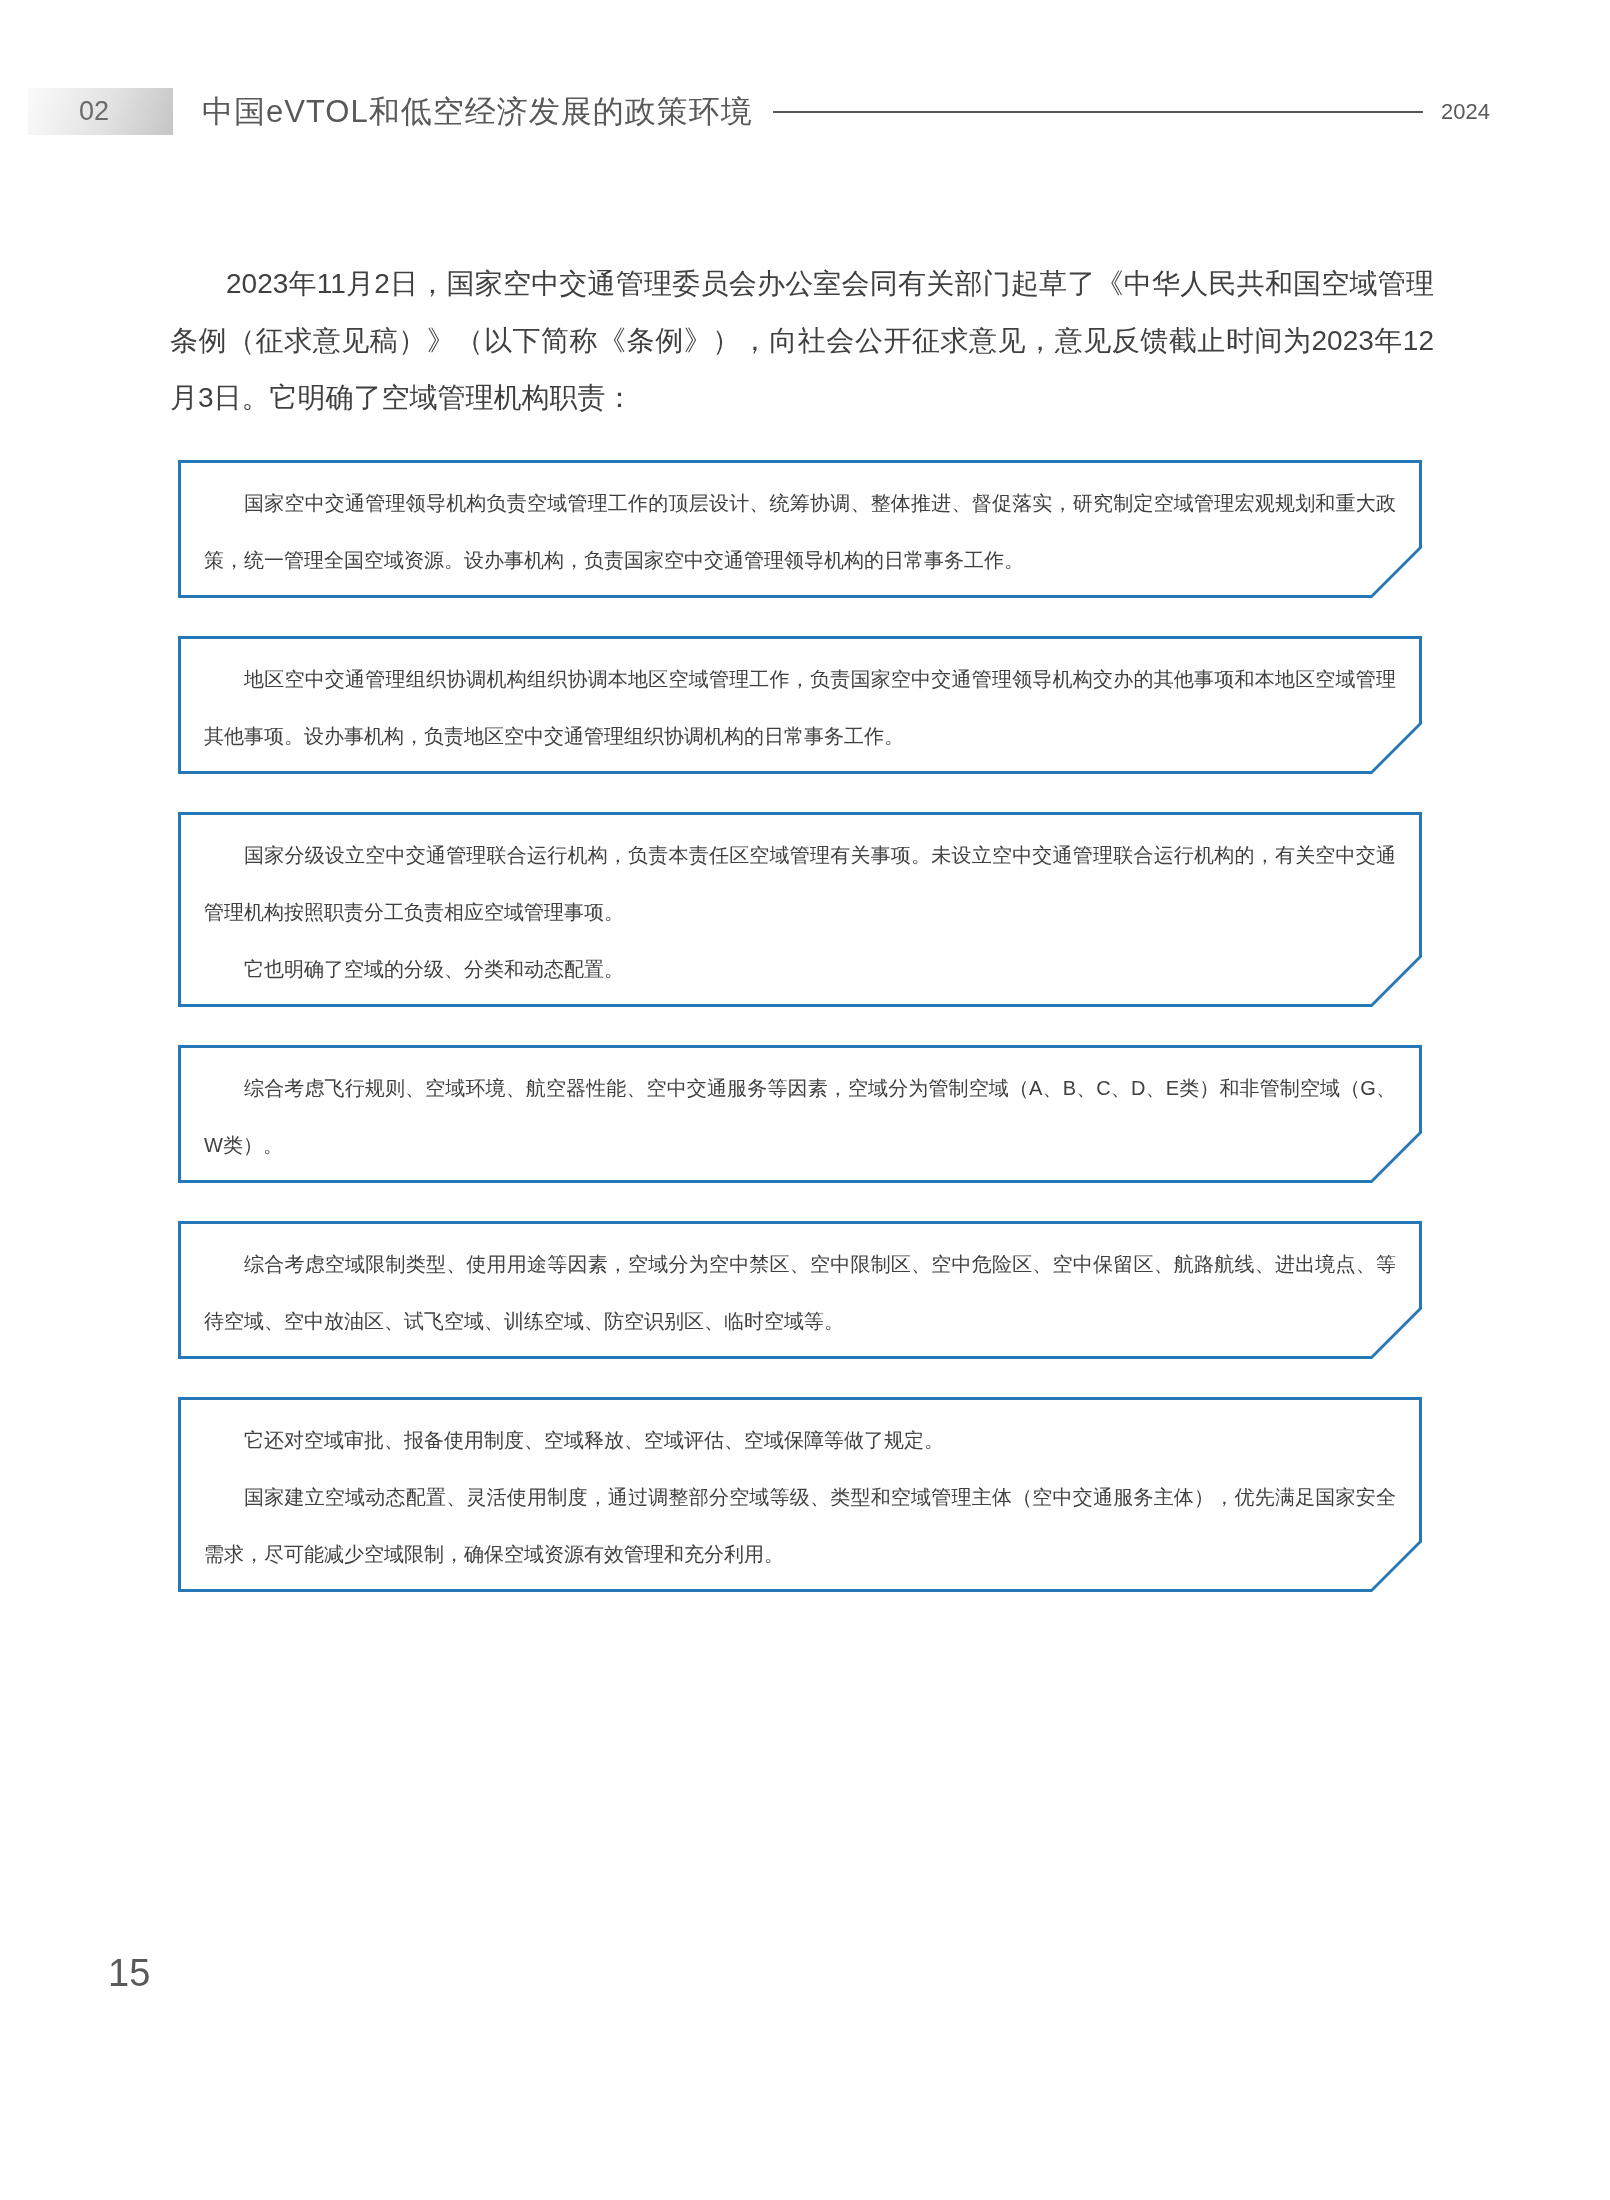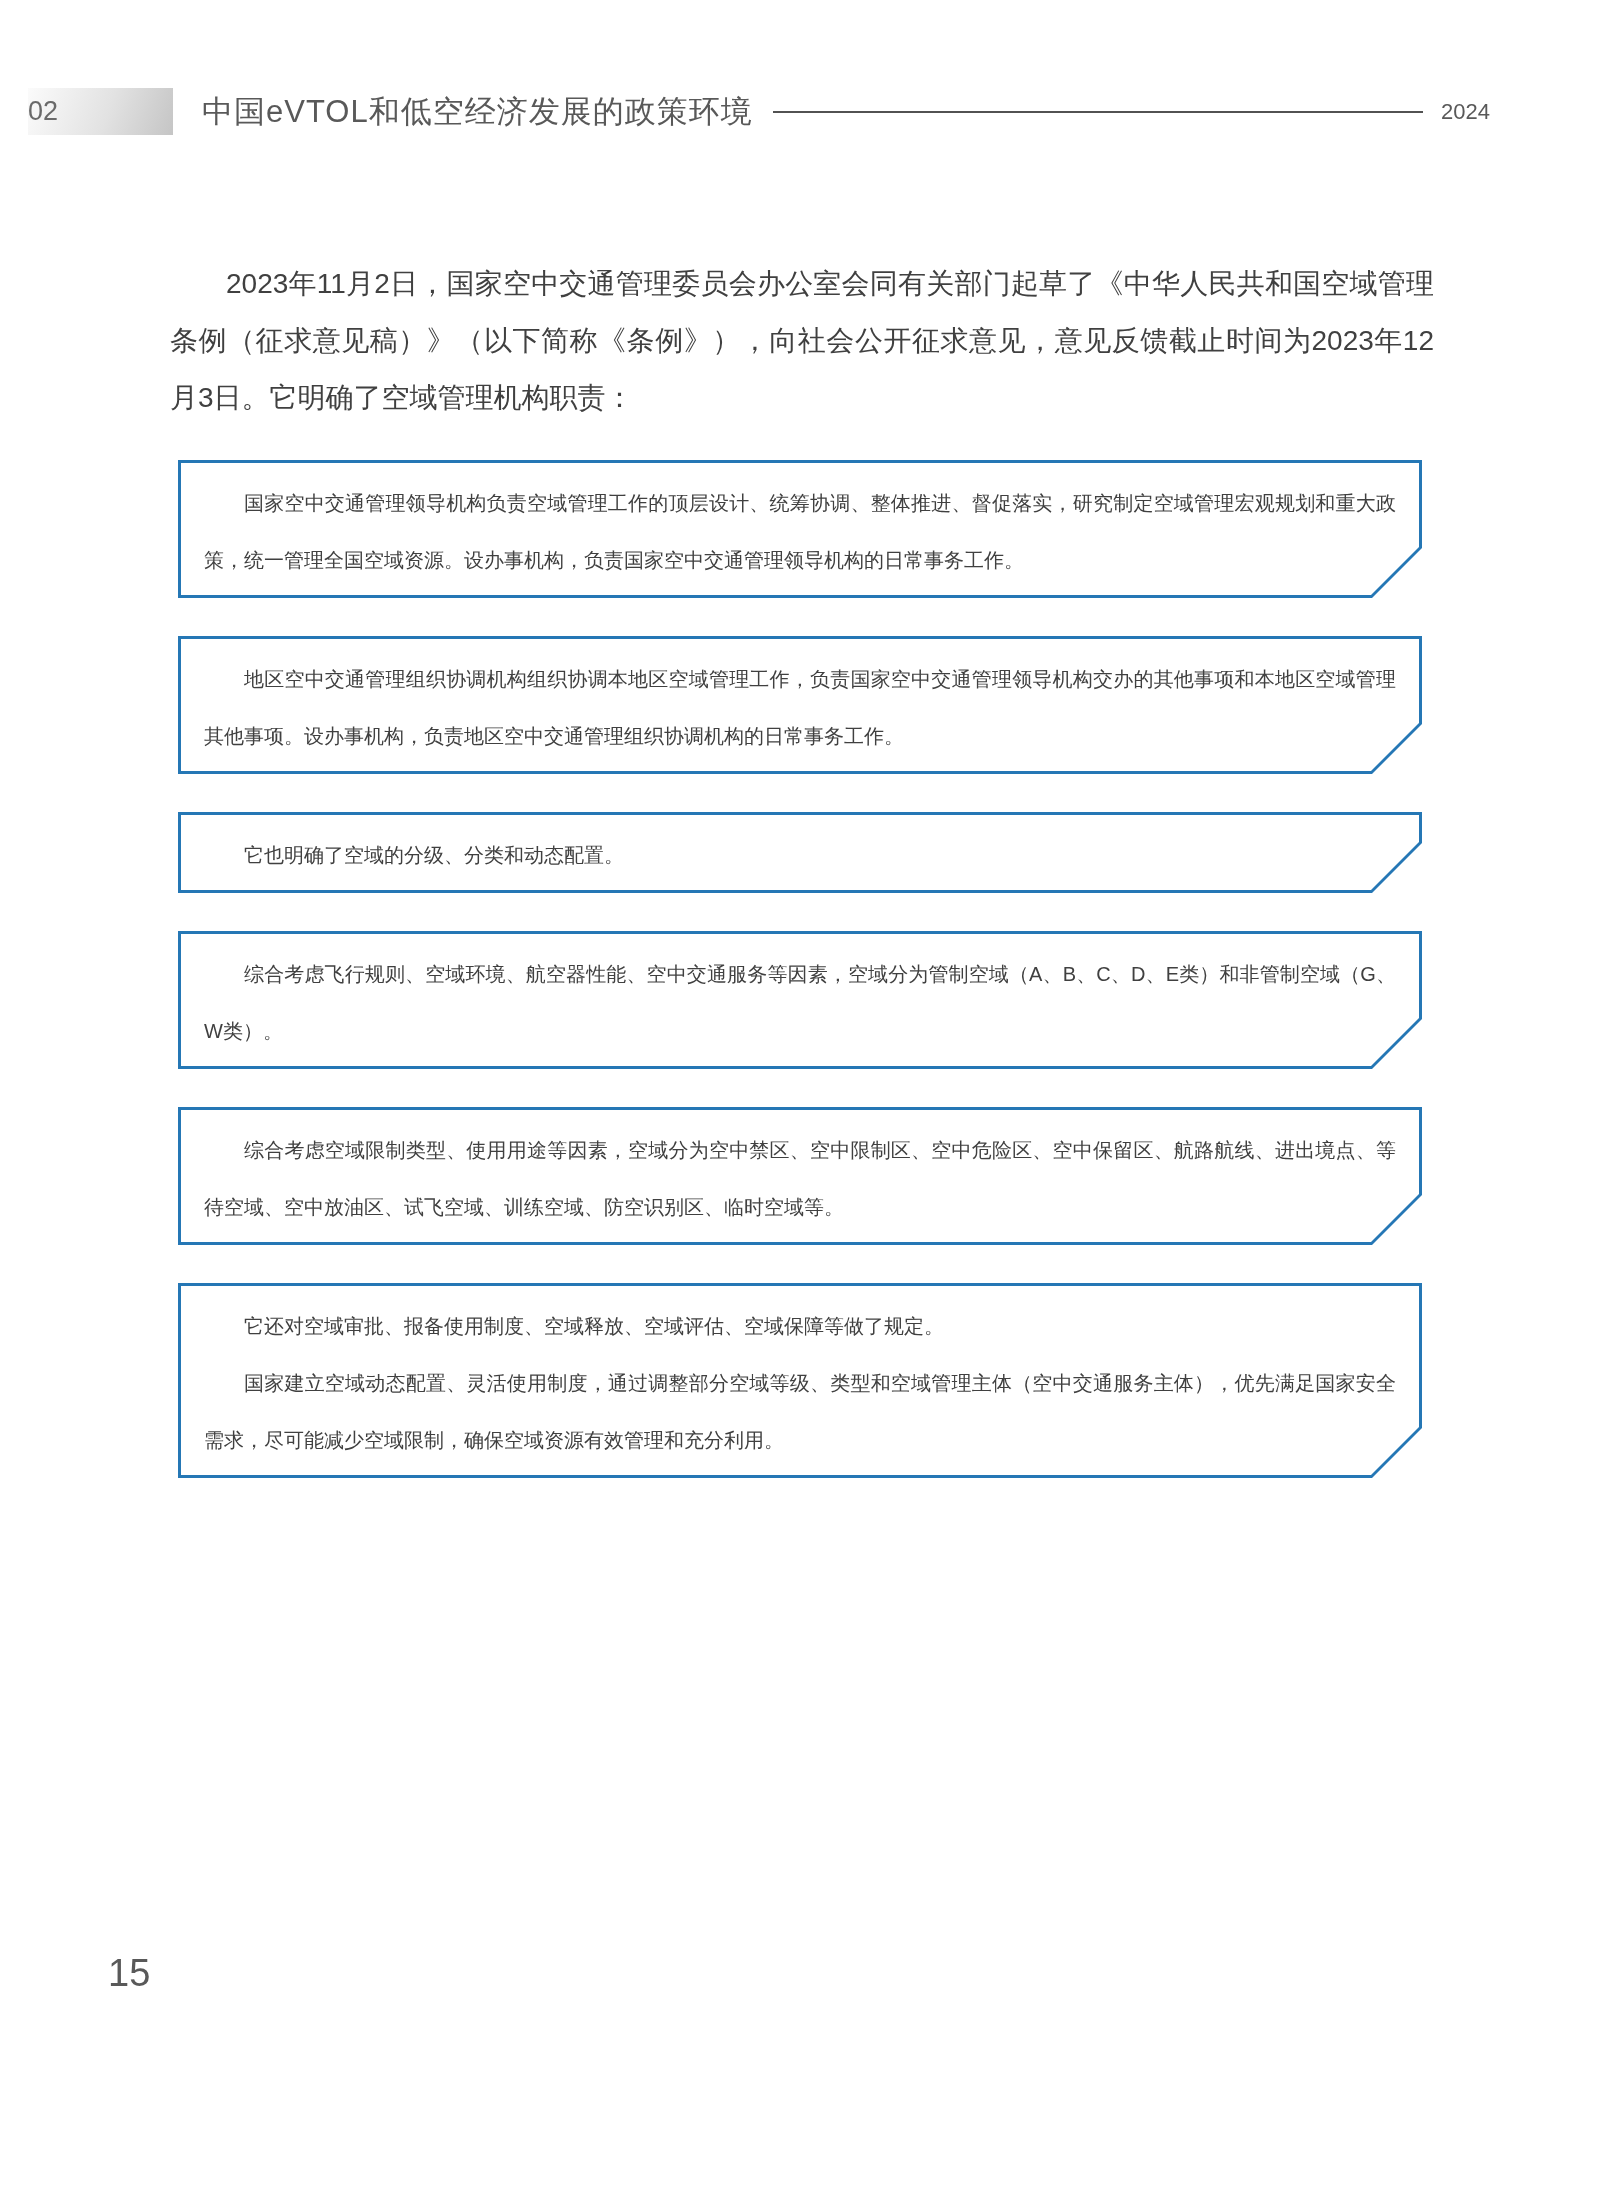--- a/index.html
+++ b/index.html
@@ -22,21 +22,21 @@
     display: flex;
     align-items: center;
   }
   .chip {
     width: 145px;
     height: 47px;
     box-sizing: border-box;
     background: linear-gradient(110deg, #fbfbfb 0%, #e2e2e2 55%, #c5c5c5 100%);
     display: flex;
     align-items: center;
-    justify-content: flex-start;
+    justify-content: center;
     padding-right: 13px;
     font-size: 27px;
     color: #6a6a6a;
     flex: 0 0 auto;
   }
   .chapter-title {
     margin-left: 29px;
     font-size: 31px;
     color: #595959;
     letter-spacing: 1px;
@@ -134,20 +134,21 @@
 
     <section class="callout">
       <div class="callout-shape"></div>
       <div class="callout-fill"></div>
       <p>地区空中交通管理组织协调机构组织协调本地区空域管理工作，负责国家空中交通管理领导机构交办的其他事项和本地区空域管理其他事项。设办事机构，负责地区空中交通管理组织协调机构的日常事务工作。</p>
     </section>
 
     <section class="callout">
       <div class="callout-shape"></div>
       <div class="callout-fill"></div>
+      <p>国家分级设立空中交通管理联合运行机构，负责本责任区空域管理有关事项。未设立空中交通管理联合运行机构的，有关空中交通管理机构按照职责分工负责相应空域管理事项。</p>
       <p>它也明确了空域的分级、分类和动态配置。</p>
     </section>
 
     <section class="callout">
       <div class="callout-shape"></div>
       <div class="callout-fill"></div>
       <p>综合考虑飞行规则、空域环境、航空器性能、空中交通服务等因素，空域分为管制空域（A、B、C、D、E类）和非管制空域（G、W类）。</p>
     </section>
 
     <section class="callout">

